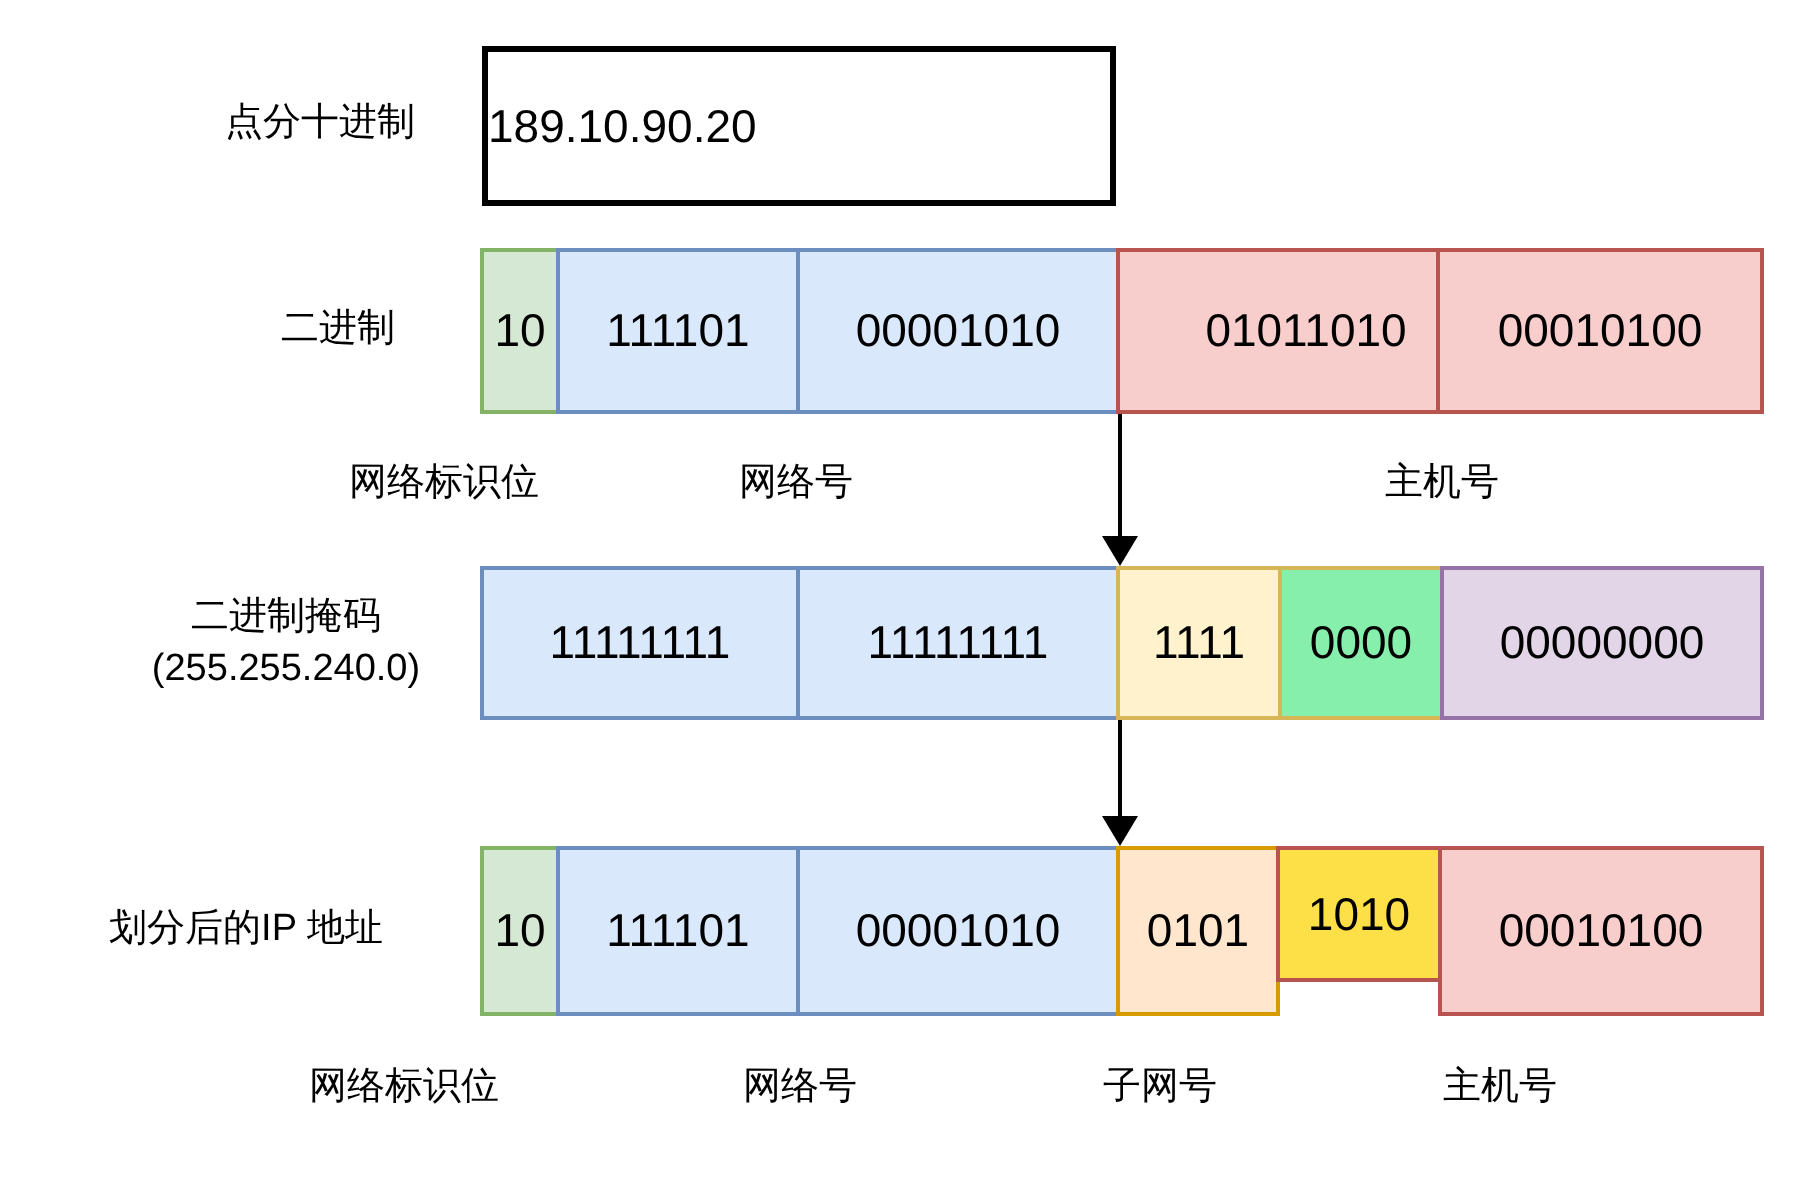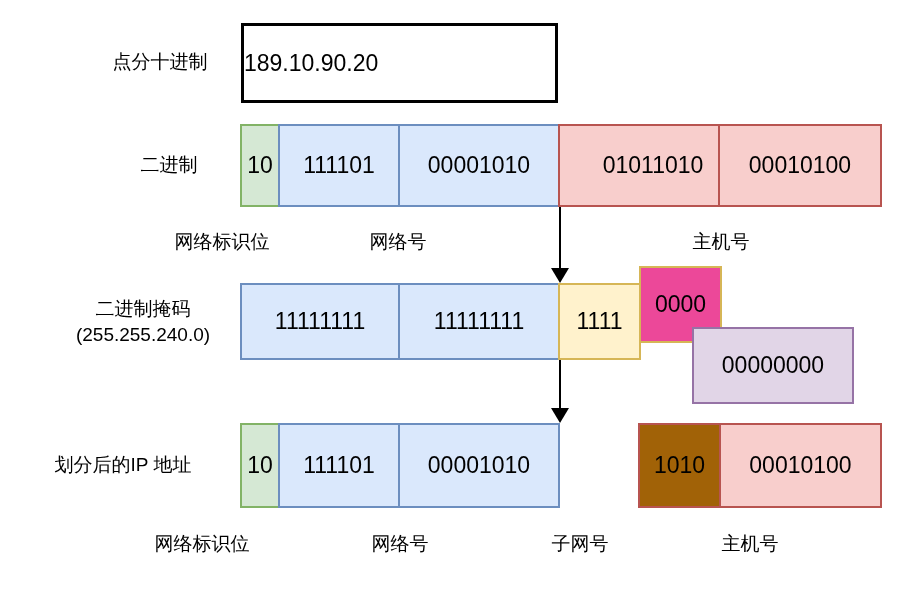--- a/index.html
+++ b/index.html
@@ -68,41 +68,44 @@
   </div>
   <div class="cell" style="left: 240px; top: 283px; width: 160px; height: 77px; background: rgb(218, 232, 252); border-color: rgb(108, 142, 191);">
       <span>11111111</span>
     </div>
   <div class="cell" style="left: 398px; top: 283px; width: 162px; height: 77px; background: rgb(218, 232, 252); border-color: rgb(108, 142, 191);">
       <span>11111111</span>
     </div>
   <div class="cell" style="left: 558px; top: 283px; width: 83px; height: 77px; background: rgb(255, 242, 204); border-color: rgb(214, 182, 86);">
       <span>1111</span>
     </div>
-  <div class="cell" style="left: 639px; top: 266px; width: 83px; height: 77px; background: #ec4899; border-color: rgb(214, 182, 86); align-items: center;">
+  <div class="cell" style="left: 639px; top: 283px; width: 83px; height: 77px; background: #86efac; border-color: rgb(214, 182, 86); align-items: center;">
       <span>0000</span>
     </div>
-  <div class="cell" style="left: 692px; top: 283px; width: 162px; height: 77px; background: rgb(225, 213, 231); border-color: rgb(150, 115, 166); margin-top: 44px;">
+  <div class="cell" style="left: 720px; top: 283px; width: 162px; height: 77px; background: rgb(225, 213, 231); border-color: rgb(150, 115, 166);">
       <span>00000000</span>
     </div>
 
   <div class="arrow-line" style="left:559px;top:360px;height:48px"></div>
   <div class="arrow-head" style="left:551px;top:408px"></div>
 
   <div class="lbl" style="left:123px;top:465px">划分后的IP 地址</div>
   <div class="cell" style="left: 240px; top: 423px; width: 40px; height: 85px; background: rgb(213, 232, 212); border-color: rgb(130, 179, 102);">
       <span>10</span>
     </div>
   <div class="cell" style="left: 278px; top: 423px; width: 122px; height: 85px; background: rgb(218, 232, 252); border-color: rgb(108, 142, 191);">
       <span>111101</span>
     </div>
   <div class="cell" style="left: 398px; top: 423px; width: 162px; height: 85px; background: rgb(218, 232, 252); border-color: rgb(108, 142, 191);">
       <span>00001010</span>
     </div>
-  <div class="cell" style="left: 638px; top: 423px; width: 83px; height: 85px; background: #a16207; border-color: rgb(184, 84, 80);">
+  <div class="cell" style="left: 558px; top: 423px; width: 82px; height: 85px; background: rgb(255, 230, 204); border-color: rgb(215, 155, 0);">
+      <span>0101</span>
+    </div>
+  <div class="cell" style="left: 638px; top: 423px; width: 83px; height: 68px; background: #fde047; border-color: rgb(184, 84, 80);">
       <span>1010</span>
     </div>
   <div class="cell" style="left: 719px; top: 423px; width: 163px; height: 85px; background: rgb(248, 206, 204); border-color: rgb(184, 84, 80);">
       <span>00010100</span>
     </div>
 
   <div class="lbl" style="left:202px;top:544px">网络标识位</div>
   <div class="lbl" style="left:400px;top:544px">网络号</div>
   <div class="lbl" style="left:580px;top:544px">子网号</div>
   <div class="lbl" style="left:750px;top:544px">主机号</div>

